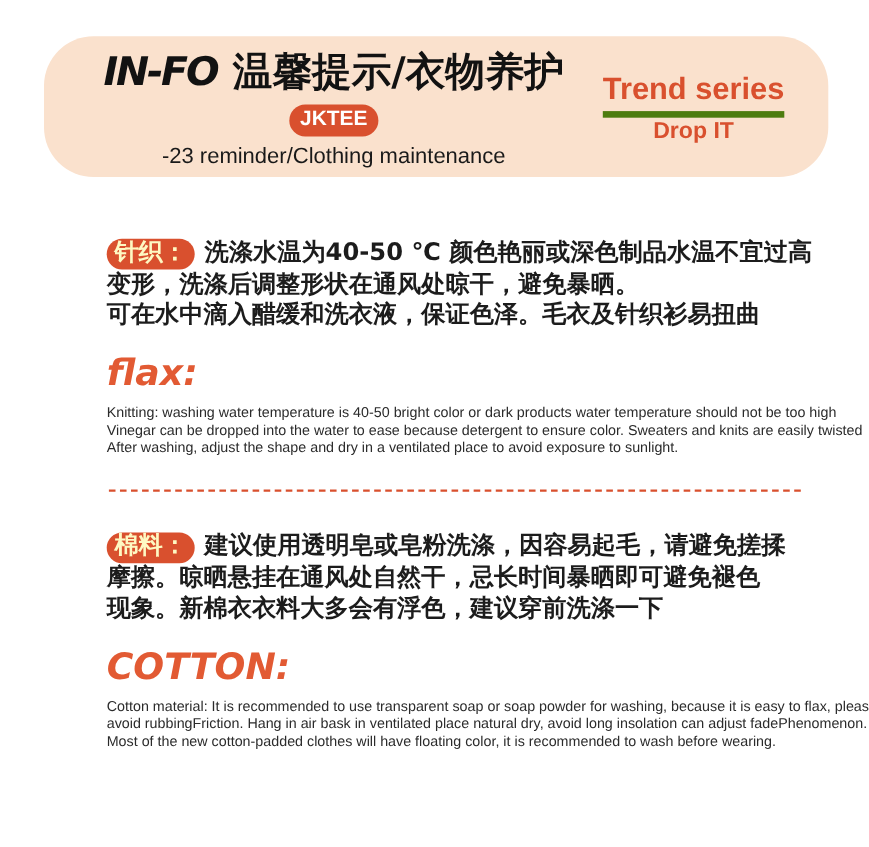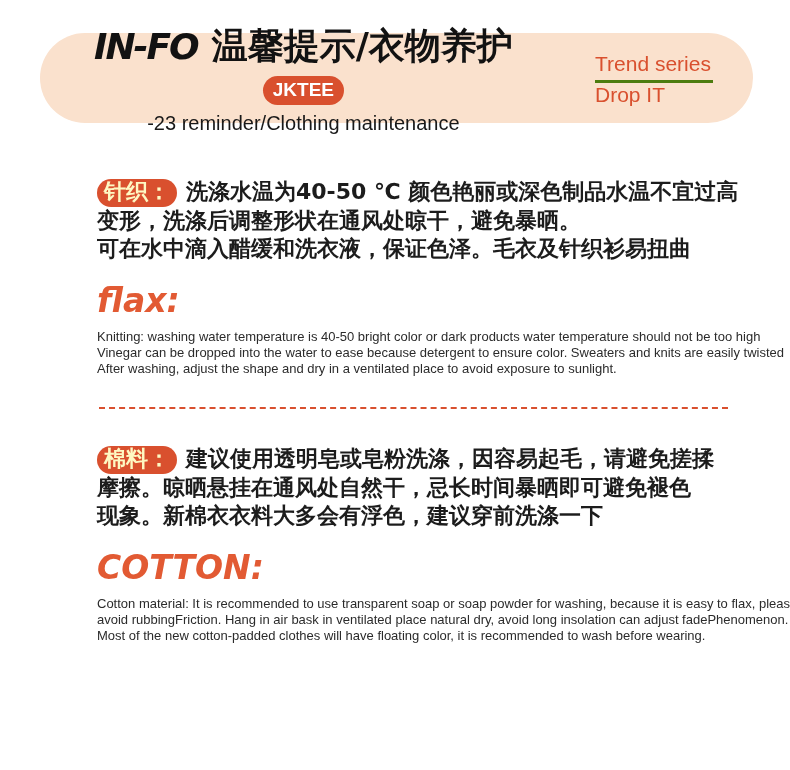--- a/index.html
+++ b/index.html
@@ -8,21 +8,21 @@
     width: 790px; height: 770px;
     background: #ffffff;
     font-family: "Liberation Sans", sans-serif;
     color: #1c1c1c;
     overflow: hidden;
   }
 
   
   .banner {
     margin: 33px 37px 0 40px;
-    height: 90px;
+    height: 128px;
     background: var(--banner-bg, #fae1cd);
     border-radius: 45px;
     display: flex;
     justify-content: space-between;
     align-items: center;
     padding: 0 40px 0 54px;
   }
   .title-col { display: flex; flex-direction: column; }
   .title-row { display: flex; align-items: center; gap: 14px; }
   .logo {
@@ -48,31 +48,31 @@
     font-weight: 700;
     font-size: 19px;
     line-height: 1;
     padding: 4px 10px 6px;
     border-radius: 16px;
   }
   .subtitle { font-size: 20px; font-weight: 500; color: #191919; white-space: nowrap; }
 
   .trend { padding-top: 2px; min-width: 118px; }
   .trend-top {
-    font-size: 21px; font-weight: 400;
+    font-size: 28px; font-weight: 700;
     color: var(--accent, #d9502e);
     padding-bottom: 4px;
-    border-bottom: 3px solid #4d7c0f;
+    border-bottom: 6px solid #4d7c0f;
     white-space: nowrap;
   }
   .trend-bottom {
-    font-size: 21px; font-weight: 400;
+    font-size: 21px; font-weight: 700;
     color: var(--accent, #d9502e);
     margin-top: 0;
-    text-align: left;
+    text-align: center;
     white-space: nowrap;
   }
 
   
   .content { margin: 55px 60px 0 97px; }
 
   .cn-block {
     font-family: "DejaVu Sans", sans-serif;
     font-size: 22px;
     line-height: 28px;

